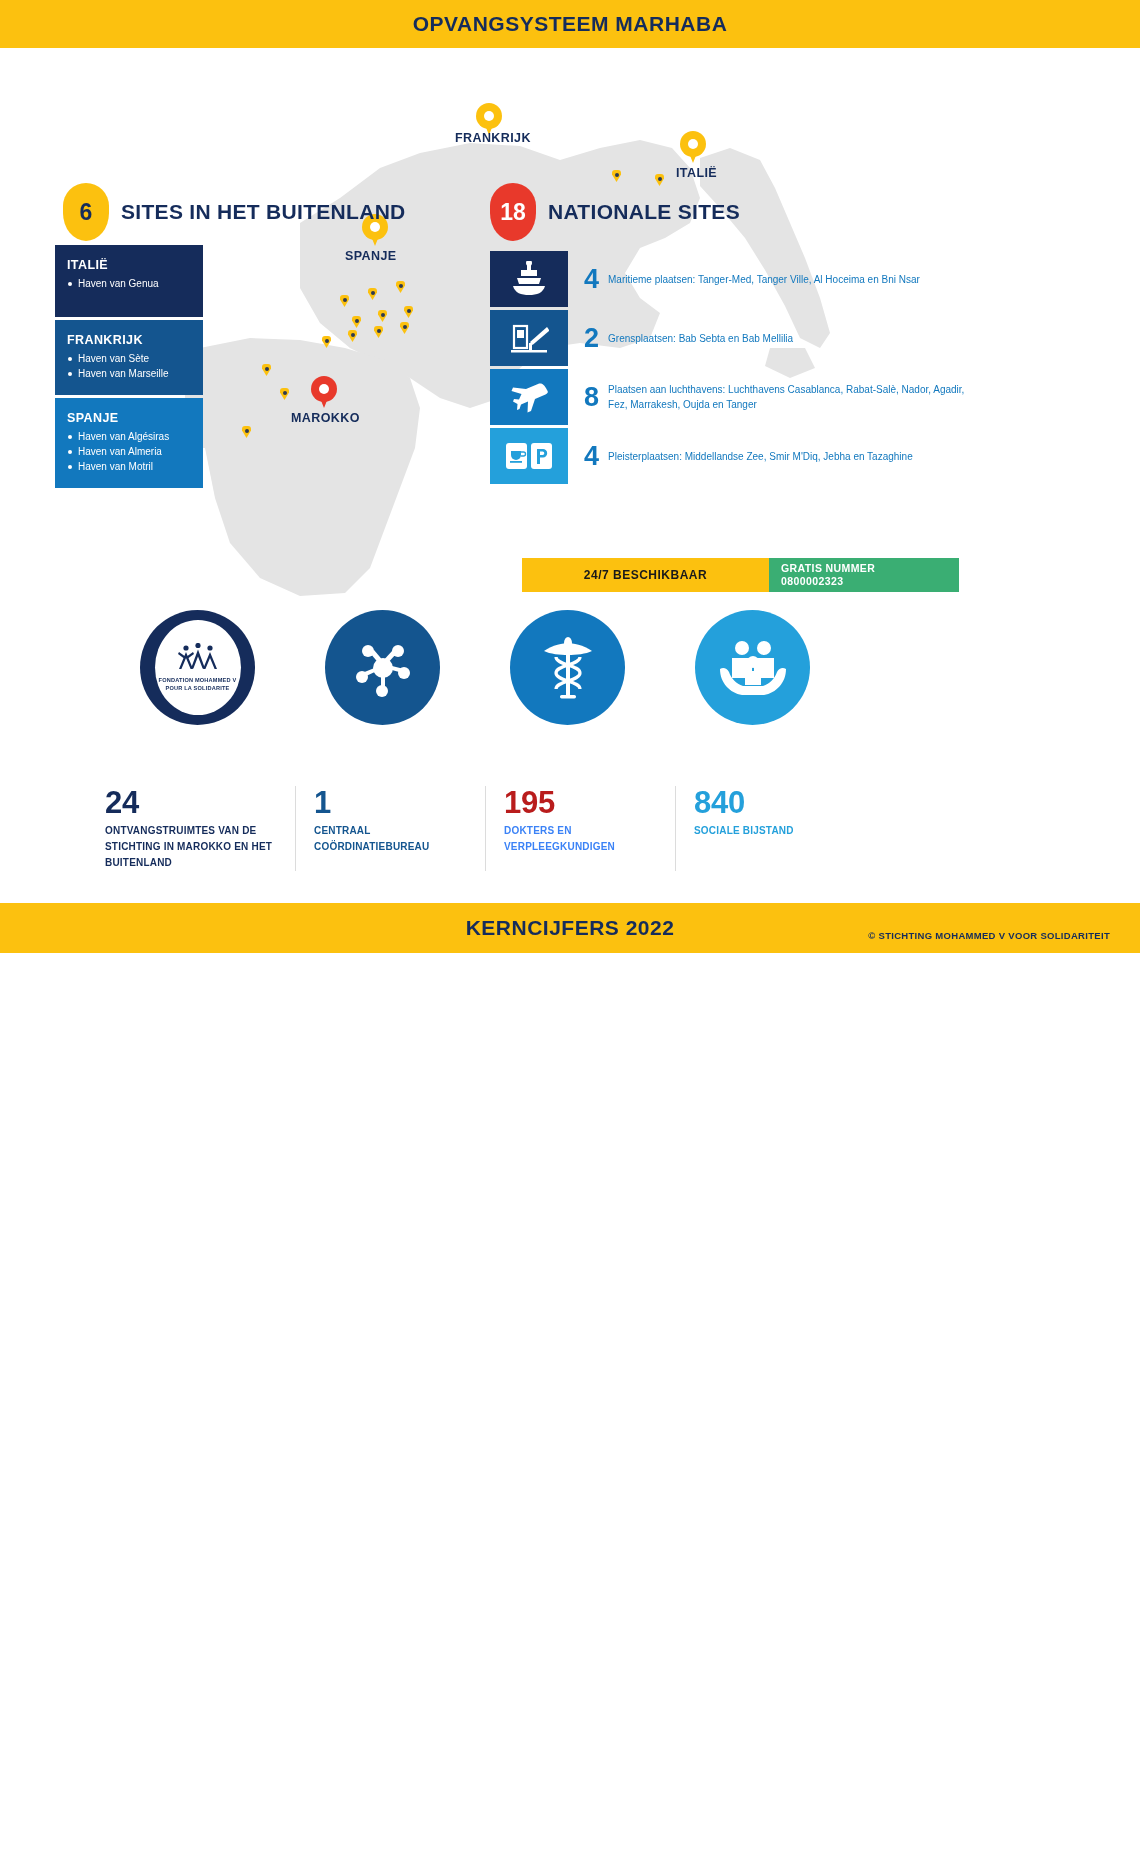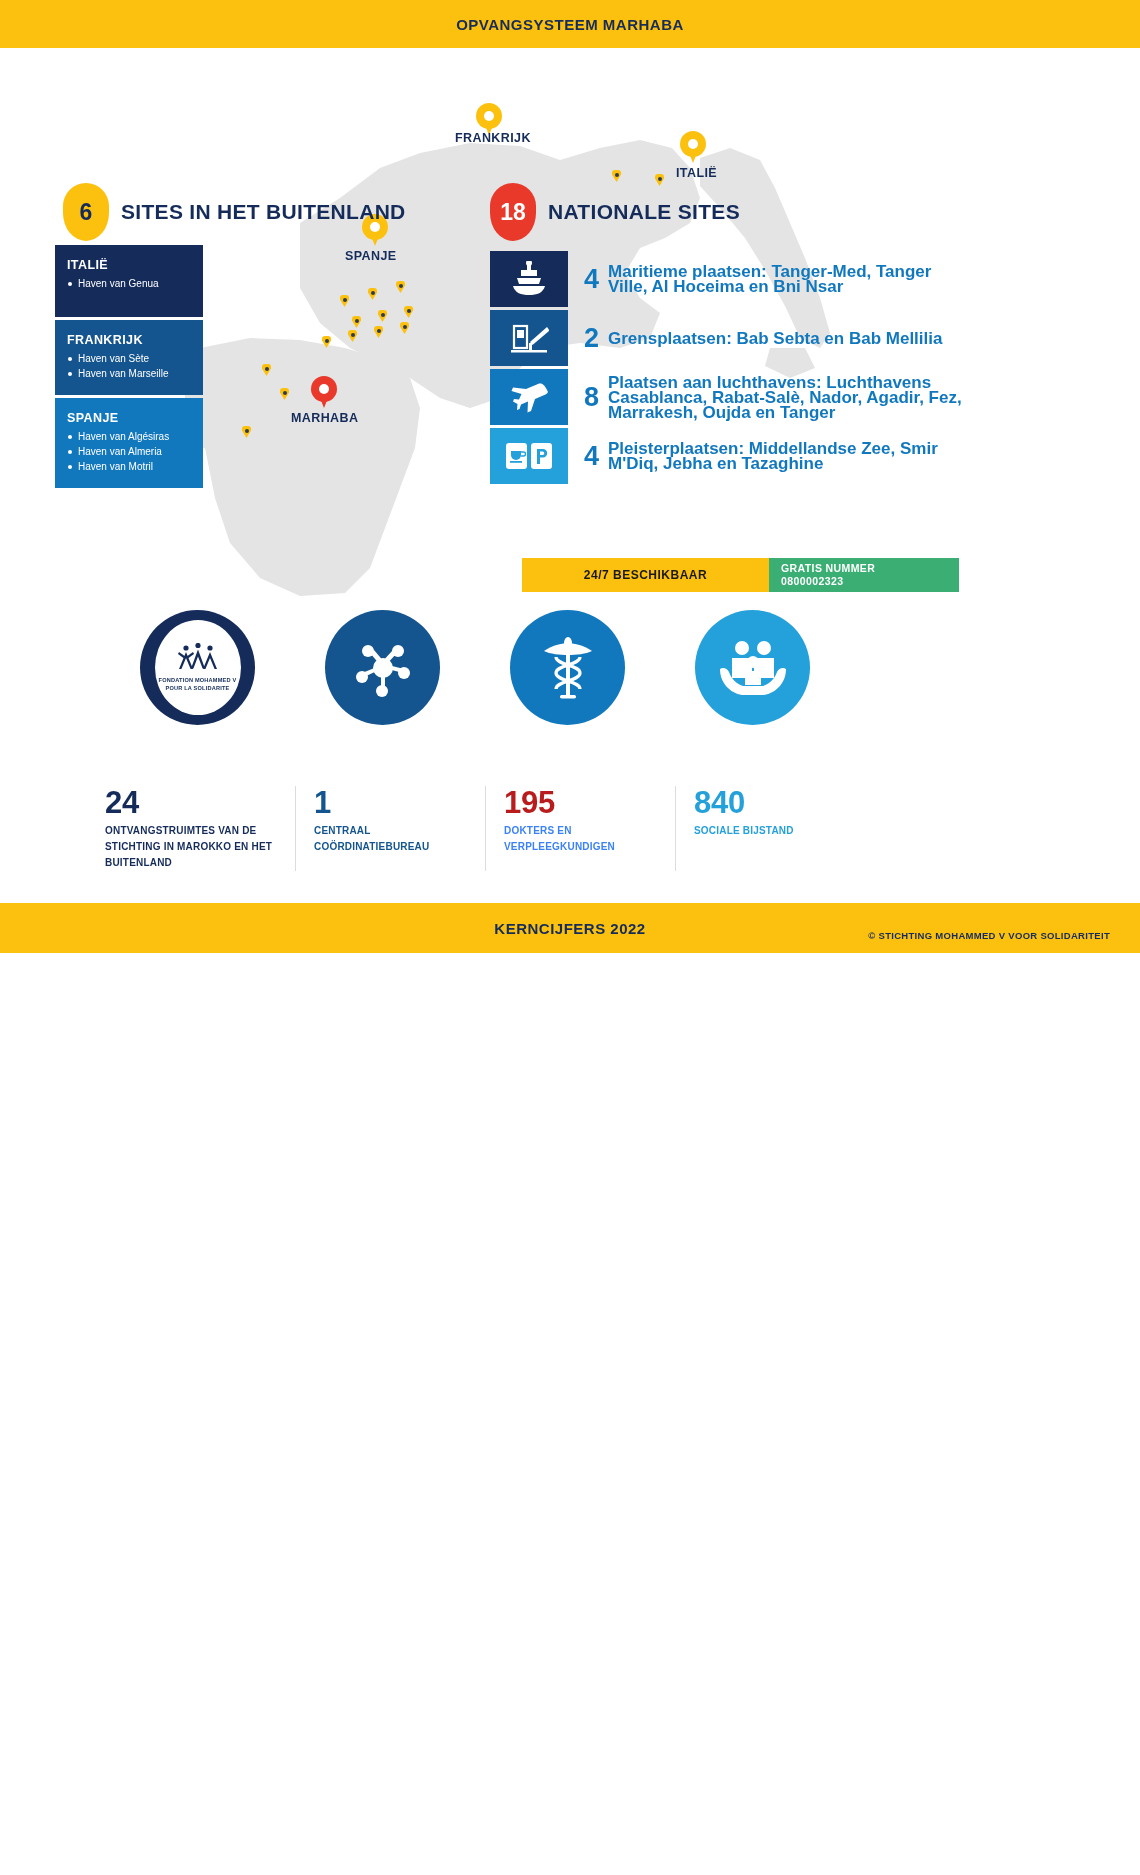--- a/index.html
+++ b/index.html
@@ -12,21 +12,21 @@
   }
   .cond { font-stretch: condensed; letter-spacing: -0.3px; }
 
   
   .banner {
     background: #FCC10F;
     height: 48px;
     display: flex; align-items: center; justify-content: center;
   }
   .banner-title {
-    color: #152C5B; font-weight: bold; font-size: 15px;
+    color: #152C5B; font-weight: bold; font-size: 21px;
     letter-spacing: 0.5px;
   }
 
   
   #section1 { position: relative; height: 820px; }
 
   .map-wrap { position: absolute; inset: 0; }
 
   
   .pin { position: absolute; width: 26px; height: 34px; }
@@ -90,21 +90,21 @@
   
   .rows-right { position: absolute; left: 490px; top: 203px; width: 480px; z-index: 4; }
   .nrow { display: flex; align-items: stretch; margin-bottom: 3px; }
   .nicon {
     width: 78px; height: 56px; flex: 0 0 78px;
     display: flex; align-items: center; justify-content: center;
     color: #fff;
   }
   .ntext { display: flex; align-items: center; gap: 9px; padding-left: 16px; }
   .nnum { color: #1278BE; font-weight: bold; font-size: 27px; line-height: 1; }
-  .ndesc { color: #1278BE; font-size: 17px; line-height: 15px; font-weight: bold; }
+  .ndesc { color: #1278BE; font-size: 10px; line-height: 15px; font-weight: normal; }
 
   
   .phone-banner {
     position: absolute; left: 522px; top: 510px; width: 437px; height: 34px;
     display: flex; z-index: 6;
   }
   .pb-left {
     flex: 1; background: #FCC10F; display: flex; align-items: center; justify-content: center;
     color: #1a1a1a; font-weight: bold; font-size: 12px; letter-spacing: 0.5px;
   }
@@ -186,21 +186,21 @@
         <div class="tip"></div>
         <div class="hole"></div>
     </div>
     <div class="pin-label" style="left:345px; top:201px;">SPANJE</div>
 
     <div class="pin red" style="left:311px; top:328px;">
       <div class="head"></div>
         <div class="tip"></div>
         <div class="hole"></div>
     </div>
-    <div class="pin-label" style="left:291px; top:363px;">MARHABA</div>
+    <div class="pin-label" style="left:291px; top:363px;">MAROKKO</div>
 
     <div class="minipin" style="left:612px;top:122px;"></div>
     <div class="minipin" style="left:655px;top:126px;"></div>
     <div class="minipin" style="left:340px;top:247px;"></div>
     <div class="minipin" style="left:368px;top:240px;"></div>
     <div class="minipin" style="left:396px;top:233px;"></div>
     <div class="minipin" style="left:352px;top:268px;"></div>
     <div class="minipin" style="left:378px;top:262px;"></div>
     <div class="minipin" style="left:404px;top:258px;"></div>
     <div class="minipin" style="left:322px;top:288px;"></div>

